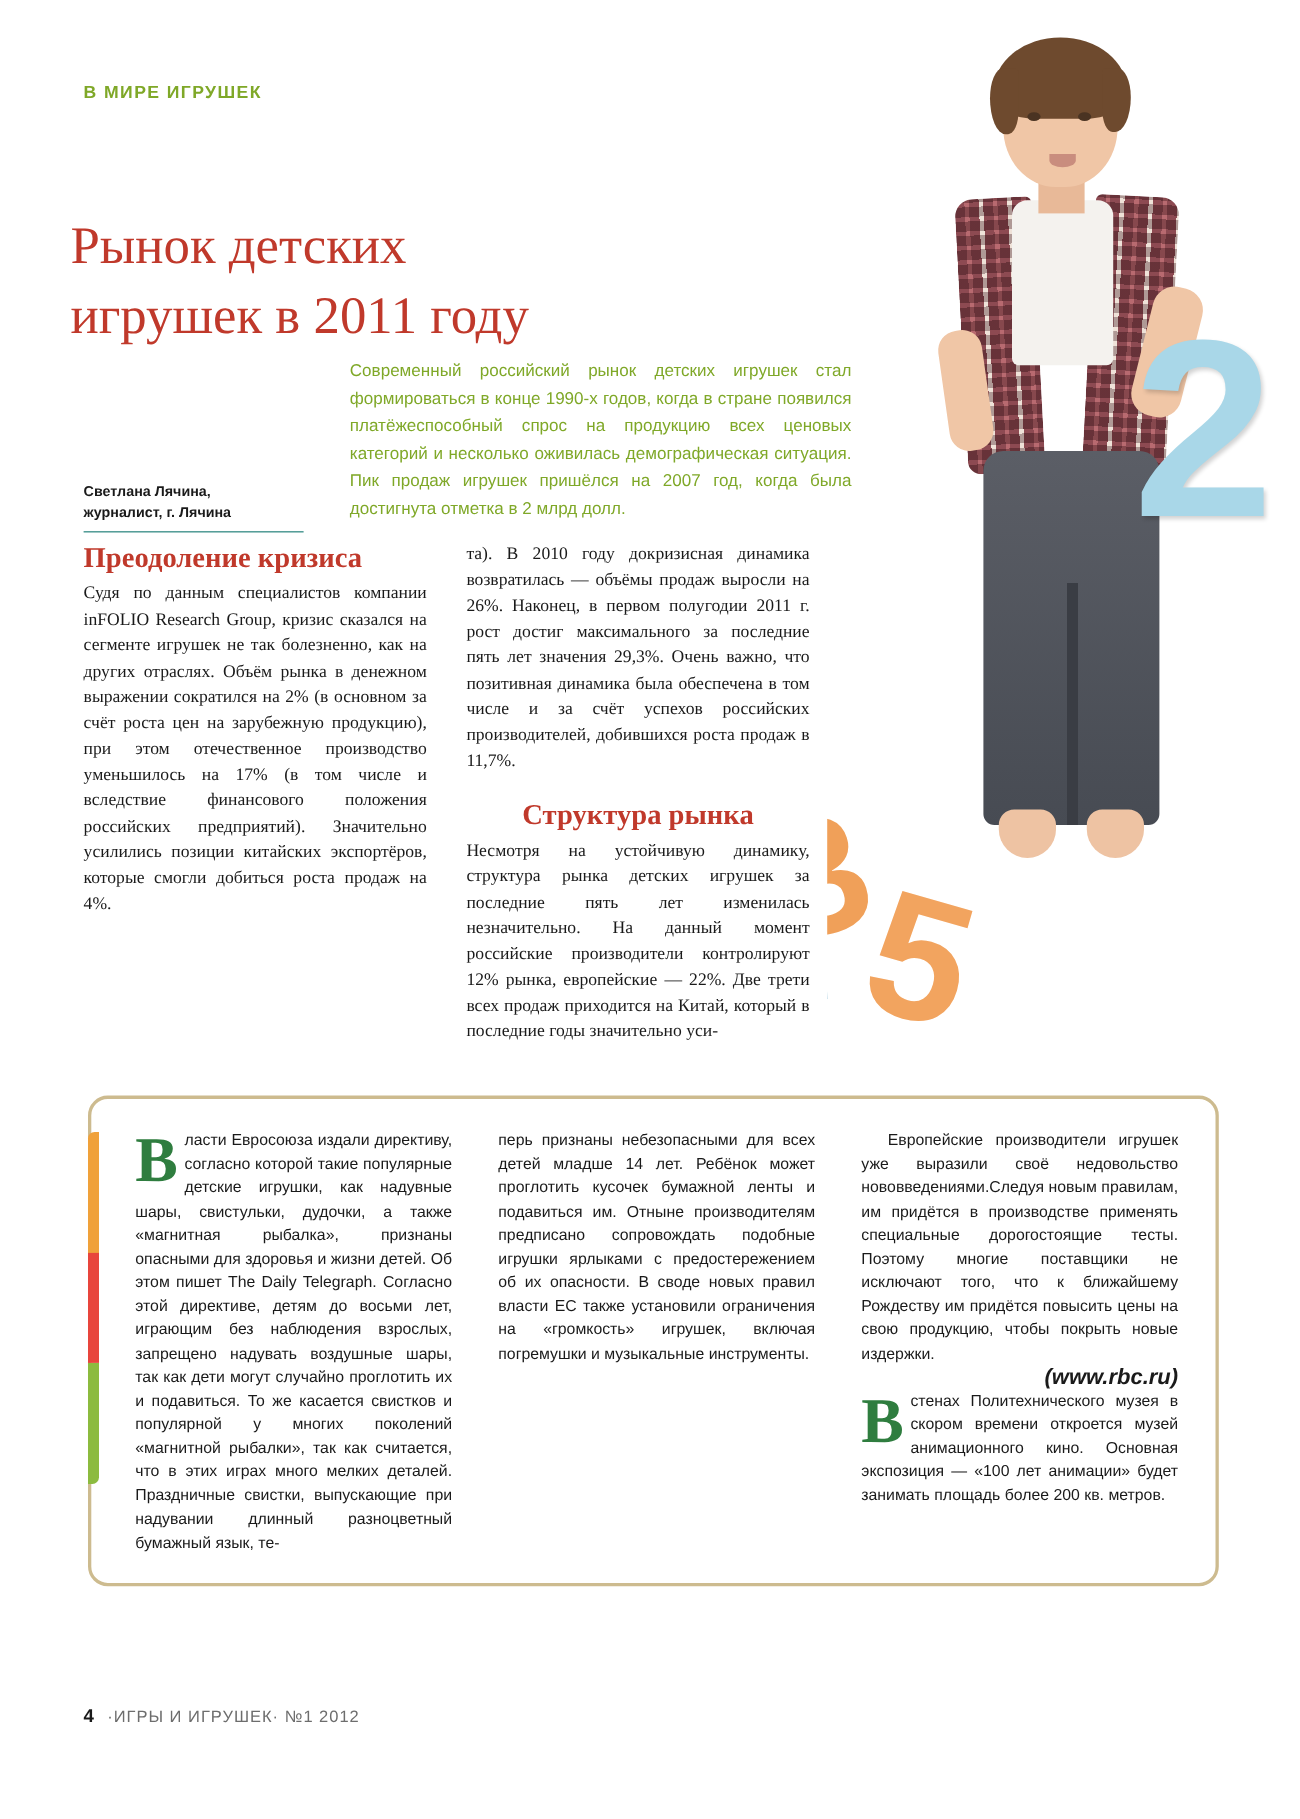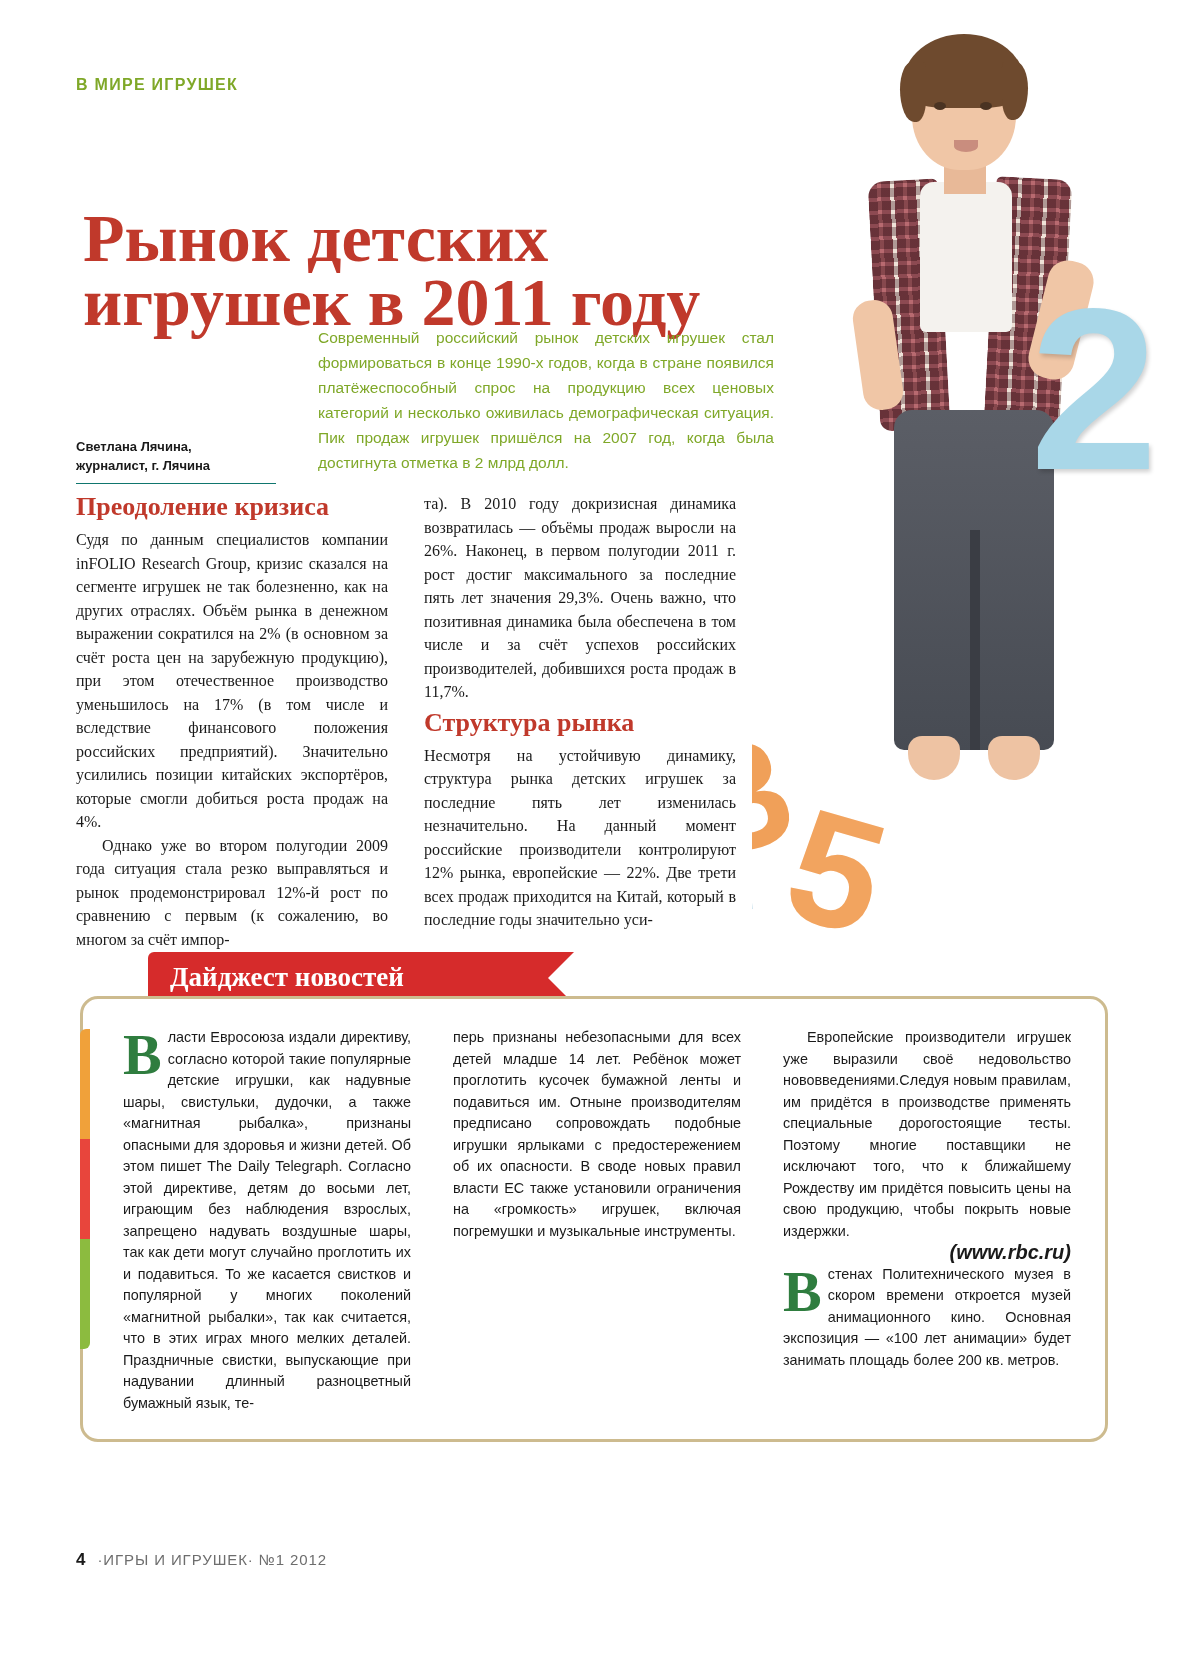--- a/index.html
+++ b/index.html
@@ -49,22 +49,22 @@
   .num5{position:absolute;left:-10px;top:770px;font-family:"Liberation Sans",sans-serif;font-size:160px;color:#f2a45f;font-weight:700;transform:rotate(16deg);}
   .numblue{position:absolute;left:-110px;top:800px;font-family:"Liberation Sans",sans-serif;font-size:110px;color:#bcd9e6;font-weight:700;transform:rotate(-6deg);}
 
   
   .kicker{
     position:absolute;left:76px;top:76px;
     font-family:"Liberation Sans",sans-serif;
     font-size:16px;font-weight:bold;color:#7fa828;letter-spacing:.08em;
   }
   .headline{
-    position:absolute;left:83px;top:160px;width:640px;
-    font-size:68px;line-height:64px;color:#c0392b;font-weight:bold;
+    position:absolute;left:64px;top:160px;width:640px;
+    font-size:48px;line-height:64px;color:#c0392b;font-weight:normal;
   }
   .headline .l2{display:block;}
 
   .lead{
     position:absolute;left:318px;top:325px;width:456px;
     font-family:"Liberation Sans",sans-serif;
     font-size:15.5px;line-height:25px;color:#7fa828;
     text-align:justify;
   }
   .byline{
@@ -75,21 +75,21 @@
   }
 
   
   .cols{position:absolute;left:76px;top:492px;width:660px;}
   .col{width:312px;float:left;}
   .col + .col{margin-left:36px;}
   .subhead{
     font-size:26px;color:#c0392b;font-weight:bold;margin:0 0 6px 0;
     font-family:"Liberation Serif",serif;
   }
-  .subhead.sec{margin-top:4px;}
+  .subhead.sec{margin-top:22px;text-align:center;}
   p.body{
     margin:0 0 0 0;font-size:16px;line-height:23.5px;text-align:justify;
     text-indent:0;
   }
   p.body.ind{text-indent:26px;}
 
   
   .digest-tab{
     position:absolute;left:148px;top:952px;width:400px;height:52px;
     background:#d62b2b;border-radius:6px 0 0 6px;
@@ -172,33 +172,29 @@
 
   <div class="byline">
     <div>Светлана Лячина,</div>
     <div>журналист, г. Лячина</div>
   </div>
 
   <div class="cols">
     <div class="col">
       <h2 class="subhead">Преодоление кризиса</h2>
       <p class="body">Судя по данным специалистов компании inFOLIO Research Group, кризис сказался на сегменте игрушек не так болезненно, как на других отраслях. Объём рынка в денежном выражении сократился на 2% (в основном за счёт роста цен на зарубежную продукцию), при этом отечественное производство уменьшилось на 17% (в том числе и вследствие финансового положения российских предприятий). Значительно усилились позиции китайских экспортёров, которые смогли добиться роста продаж на 4%.</p>
-      <p class="body ind">Однако уже во втором полугодии 2009 года ситуация стала резко выправляться и рынок продемонстрировал 12%-й рост по сравнению с первым (к сожалению, во многом за счёт импор-</p>
     </div>
     <div class="col">
       <p class="body">та). В 2010 году докризисная динамика возвратилась — объёмы продаж выросли на 26%. Наконец, в первом полугодии 2011 г. рост достиг максимального за последние пять лет значения 29,3%. Очень важно, что позитивная динамика была обеспечена в том числе и за счёт успехов российских производителей, добившихся роста продаж в 11,7%.</p>
       <h2 class="subhead sec">Структура рынка</h2>
       <p class="body">Несмотря на устойчивую динамику, структура рынка детских игрушек за последние пять лет изменилась незначительно. На данный момент российские производители контролируют 12% рынка, европейские — 22%. Две трети всех продаж приходится на Китай, который в последние годы значительно уси-</p>
     </div>
     <div class="clear"></div>
   </div>
 
-  <div class="digest-tab">
-    <span>Дайджест новостей</span>
-  </div>
 
   <div class="digest-box">
     <div class="stripe o"></div>
     <div class="stripe r"></div>
     <div class="stripe g"></div>
 
     <div class="dcols">
       <div class="dcol">
         <p><span class="dropcap">В</span><span>ласти Евросоюза издали директиву, согласно которой такие популярные детские игрушки, как надувные шары, свистульки, дудочки, а также «магнитная рыбалка», признаны опасными для здоровья и жизни детей. Об этом пишет The Daily Telegraph. Согласно этой директиве, детям до восьми лет, играющим без наблюдения взрослых, запрещено надувать воздушные шары, так как дети могут случайно проглотить их и подавиться. То же касается свистков и популярной у многих поколений «магнитной рыбалки», так как считается, что в этих играх много мелких деталей. Праздничные свистки, выпускающие при надувании длинный разноцветный бумажный язык, те-</span></p>
       </div>

